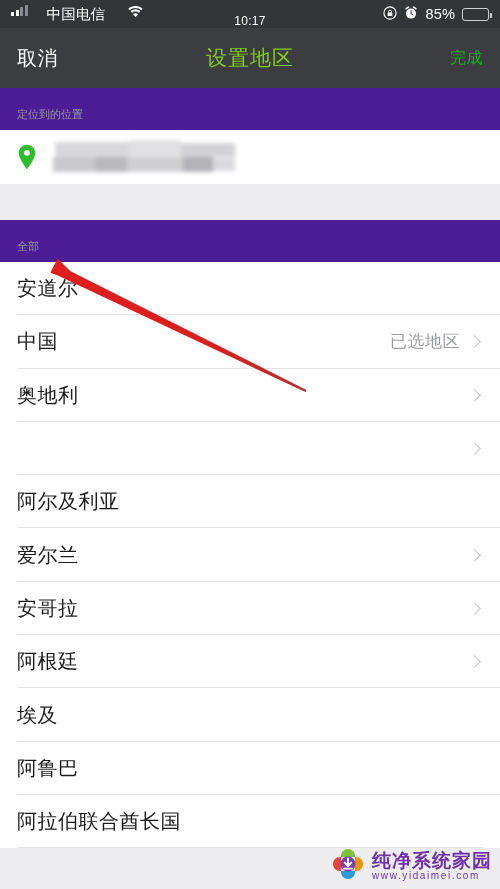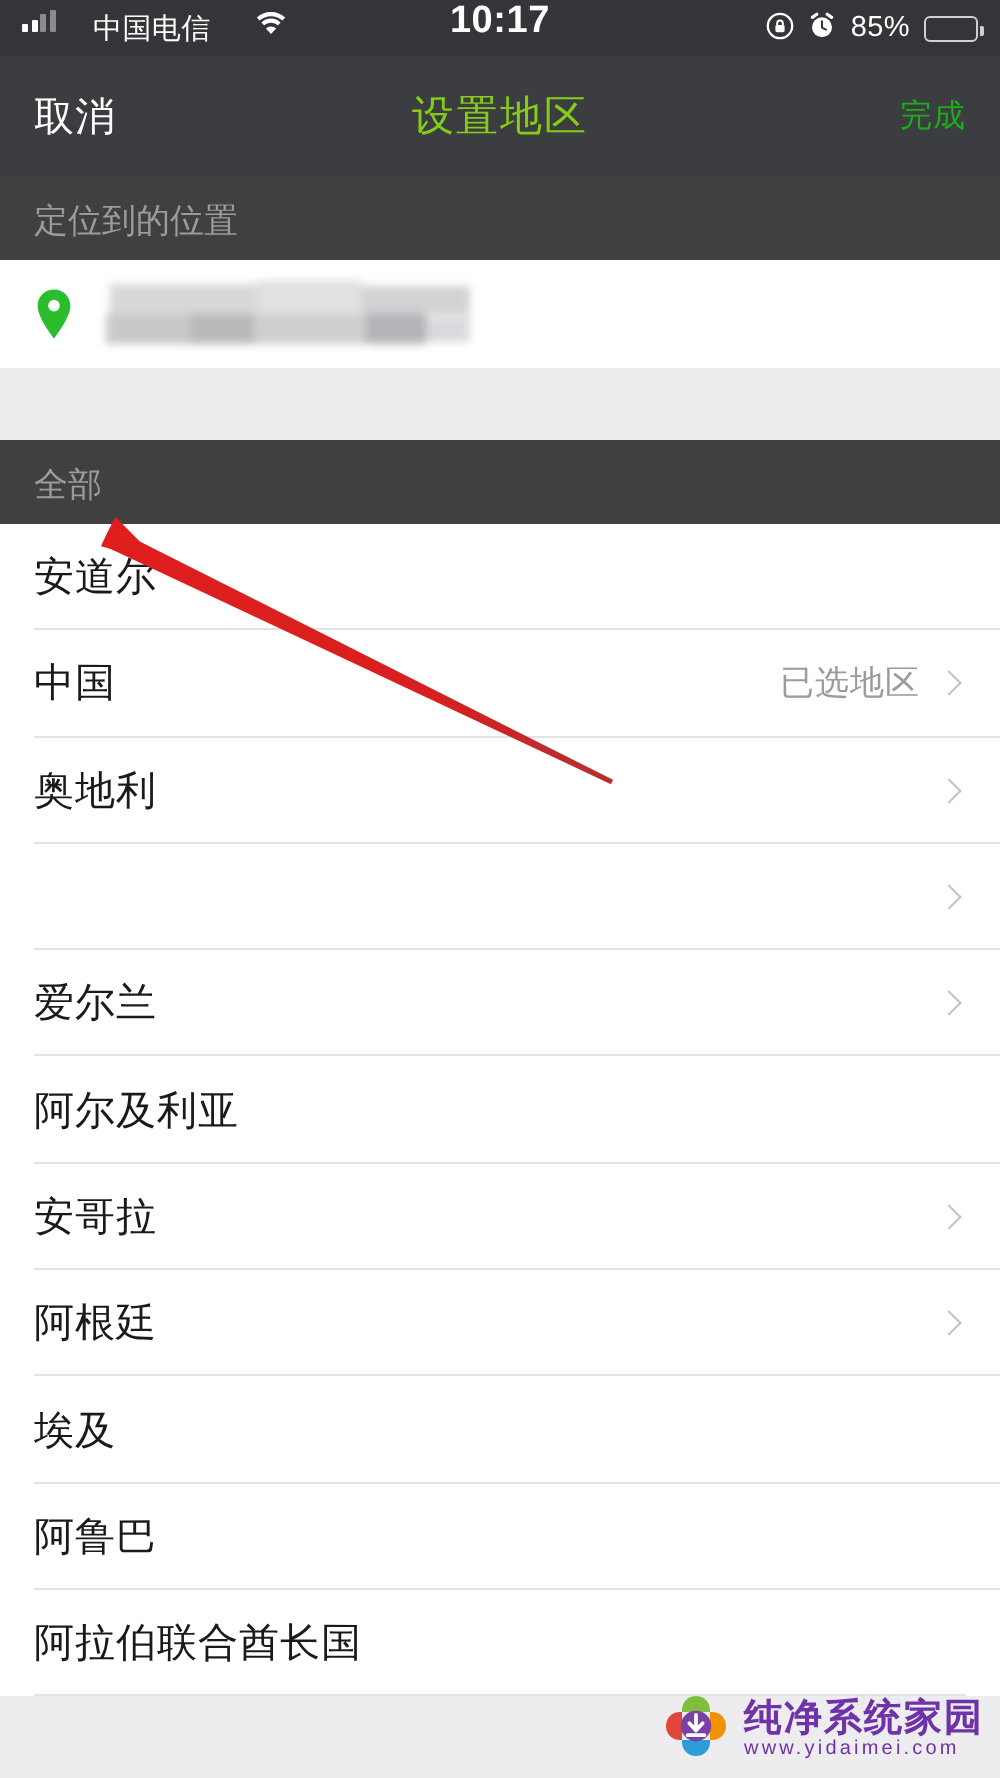--- a/index.html
+++ b/index.html
@@ -30,22 +30,22 @@
   .signal i { display:block; width:3px; background:#ffffff; border-radius:.5px; }
   .signal i:nth-child(1){ height:4px; }
   .signal i:nth-child(2){ height:6px; }
   .signal i:nth-child(3){ height:8.5px; background:#8a8c8f; }
   .signal i:nth-child(4){ height:11px; background:#8a8c8f; }
   .carrier { font-size:14.5px; letter-spacing:.2px; }
   .wifi { width:17px; height:13px; position:relative; margin-left:3px; }
 
   .sb-time {
     position:absolute; left:0; right:0; top:0; bottom:0;
-    display:flex; align-items:flex-start; justify-content:center;
-    font-size:19px; font-weight:bold; letter-spacing:.3px;
+    display:flex; align-items:flex-end; justify-content:center;
+    font-size:12px; font-weight:normal; letter-spacing:.3px;
     pointer-events:none;
   }
   .sb-right {
     margin-left:auto; display:flex; align-items:center; gap:7px;
     font-size:14px;
   }
   .battpct { font-size:14.5px; letter-spacing:.2px; }
   .battery {
     width:27px; height:13px; border:1.3px solid #cfd0d2; border-radius:3px;
     position:relative; padding:1.3px;
@@ -70,22 +70,22 @@
     text-align:center;
     font-size:21px; color:#84cc16; letter-spacing:1px;
     pointer-events:none;
   }
 
   
   .section-hdr {
     height:42px;
     display:flex; align-items:flex-end;
     padding:0 17px 8px;
-    font-size:17px; color:#9a9b9f;
-    background:#404040;
+    font-size:11px; color:#9a9b9f;
+    background:#4c1d95;
   }
   .group { background:#ffffff; }
 
   .loc-row {
     height:54px;
     display:flex; align-items:center;
     padding:0 17px;
     background:#fff;
   }
   .pin { width:20px; height:26px; flex:none; margin-right:14px; }
@@ -245,28 +245,28 @@
         <span class="row-right">
           <span class="chev"></span>
         </span>
       </div>
       <div class="row">
         <span class="row-right">
           <span class="chev"></span>
         </span>
       </div>
       <div class="row">
+        <span class="row-label">阿尔及利亚</span>
+        <span class="row-right"></span>
+      </div>
+      <div class="row">
         <span class="row-label">爱尔兰</span>
         <span class="row-right">
           <span class="chev"></span>
         </span>
-      </div>
-      <div class="row">
-        <span class="row-label">阿尔及利亚</span>
-        <span class="row-right"></span>
       </div>
       <div class="row">
         <span class="row-label">安哥拉</span>
         <span class="row-right">
           <span class="chev"></span>
         </span>
       </div>
       <div class="row">
         <span class="row-label">阿根廷</span>
         <span class="row-right">

